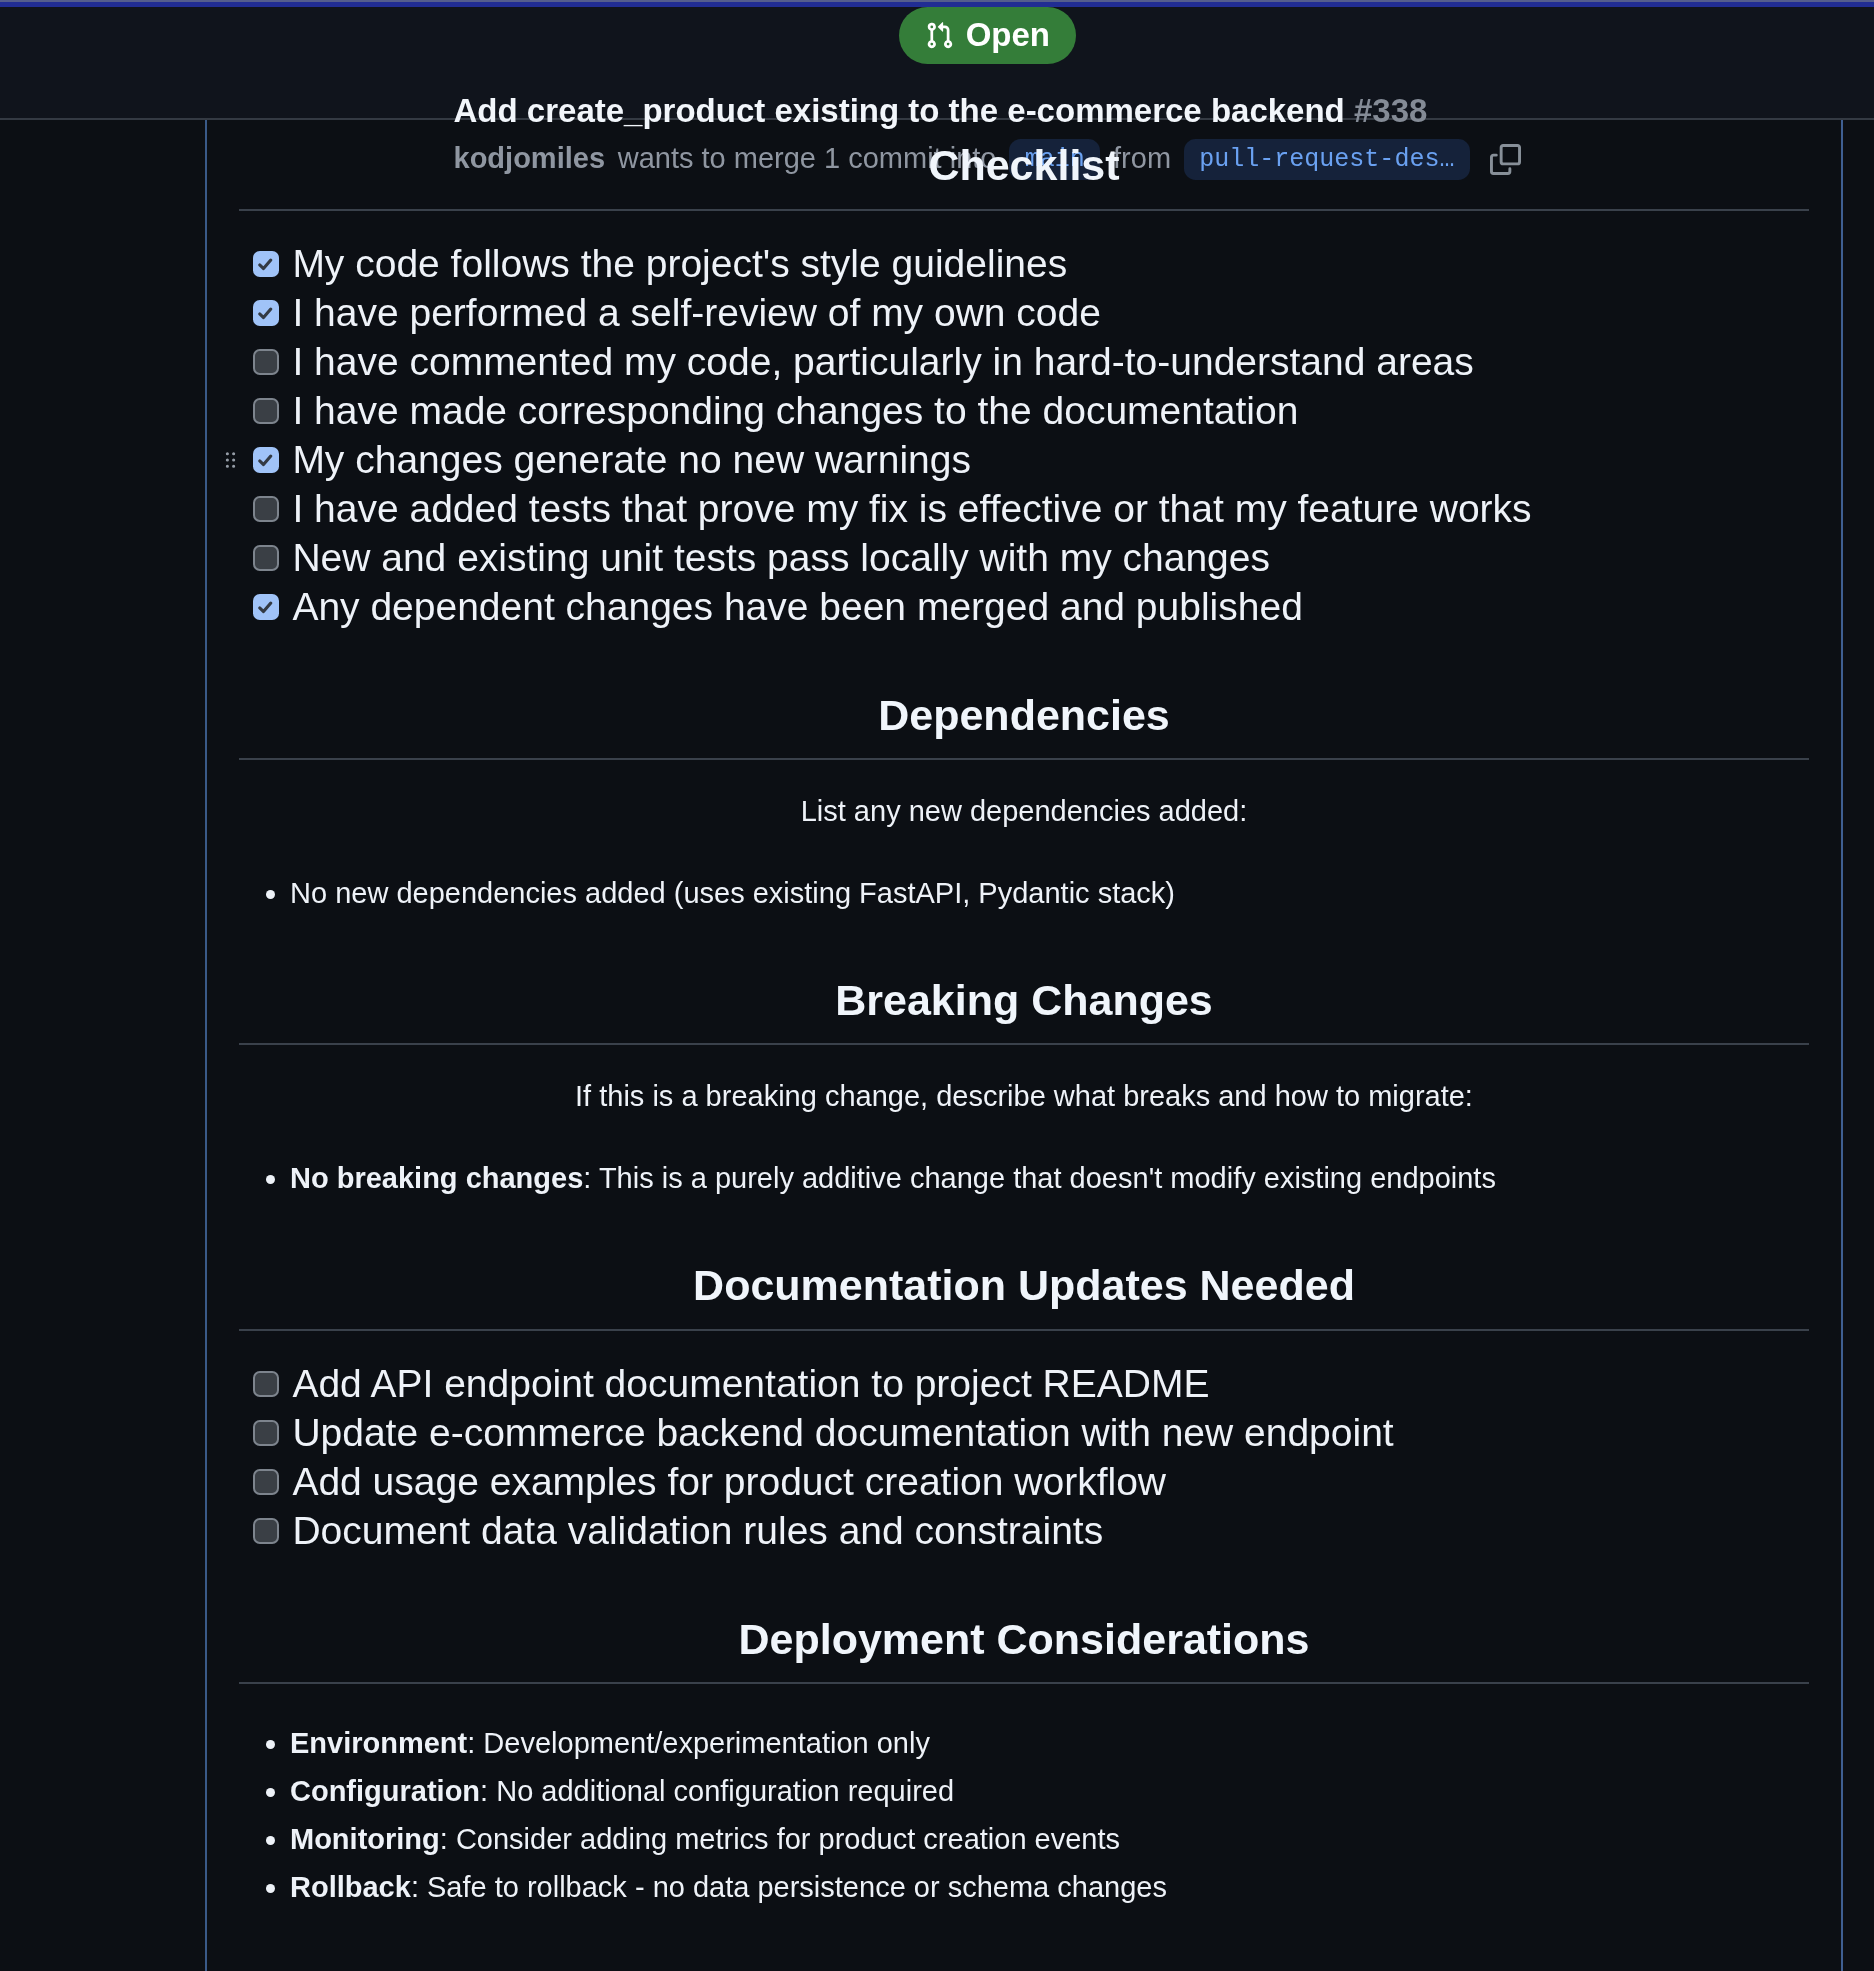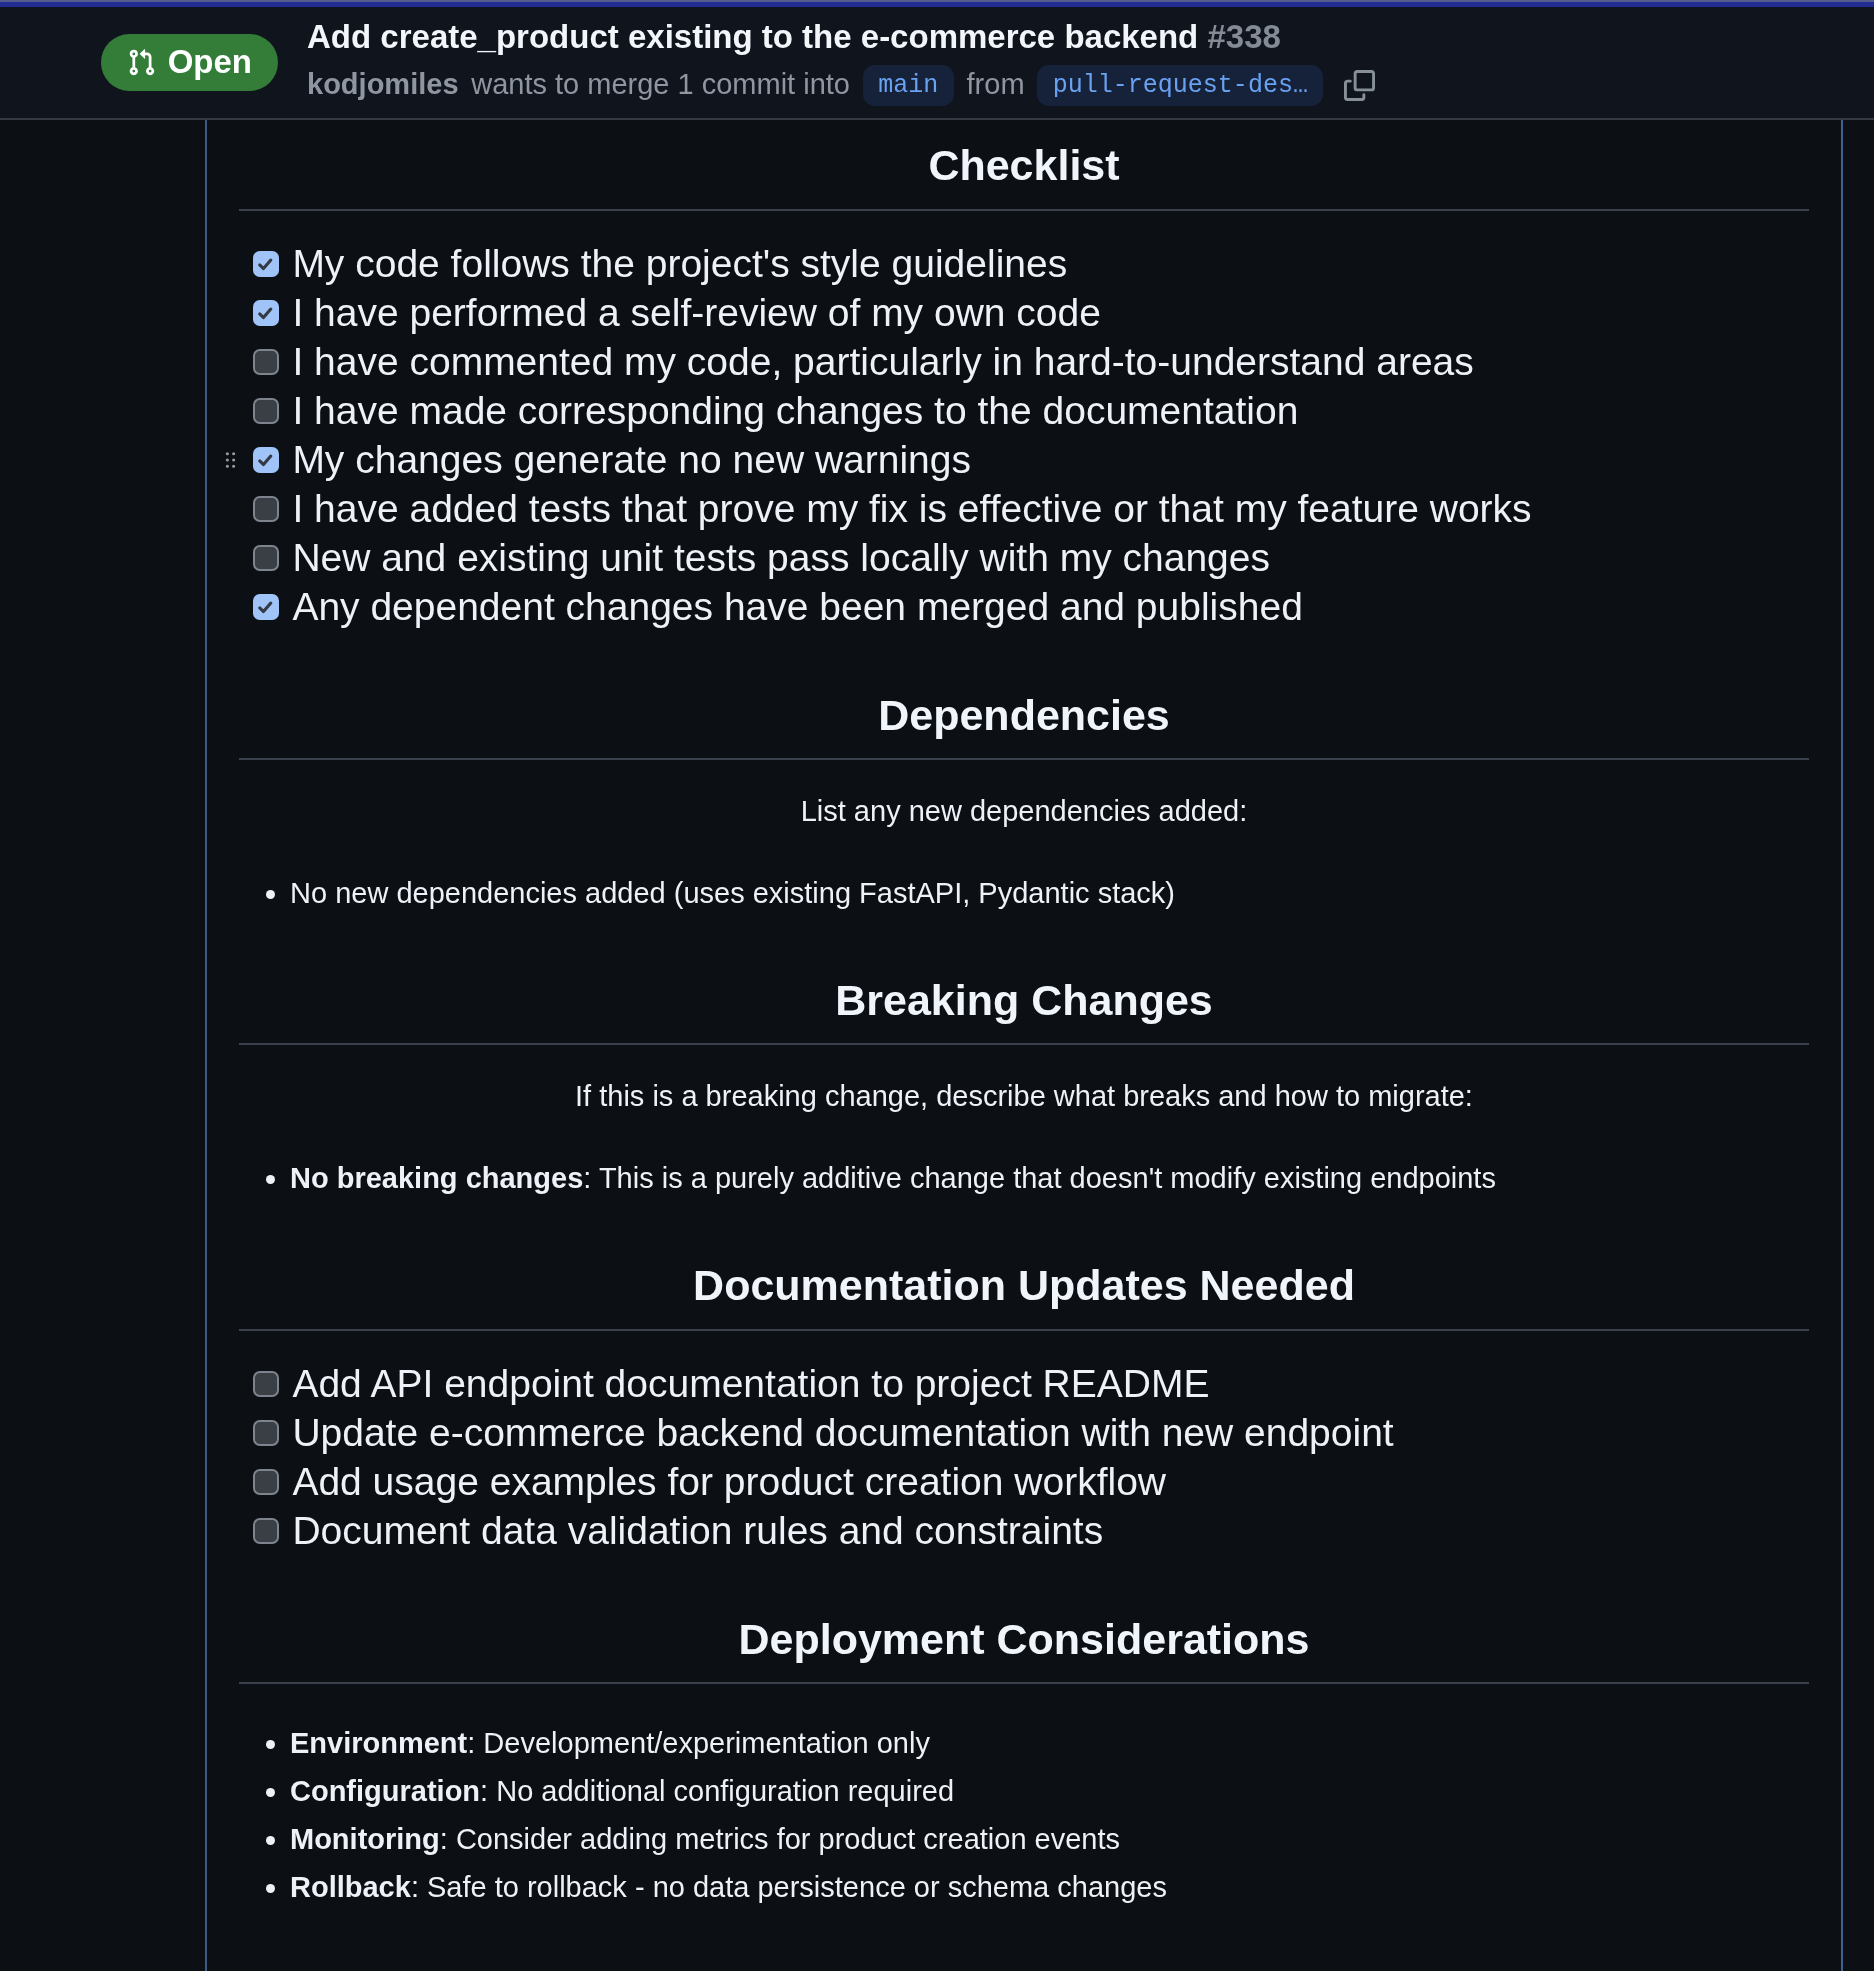--- a/index.html
+++ b/index.html
@@ -8,21 +8,21 @@
     width:1874px; height:1972px; overflow:hidden; position:relative;
     font-family:"Liberation Sans","DejaVu Sans",sans-serif;
     color:#eef2f8; -webkit-font-smoothing:antialiased;
   }
   
   .top-accent { height:6.8px; width:100%; background:#212d93; border-top:2px solid #555e8c; }
 
   
   .pr-header {
     height:113px; background:#10141c; border-bottom:2px solid #343a43;
-    display:flex; align-items:center; gap:29px; padding-left:101px;
+    display:flex; align-items:center; gap:29px; padding-left:101px;flex-direction:column;
   }
   .status-pill {
     display:flex; align-items:center; gap:11.7px; flex-shrink:0;
     height:57px; padding:0 26px; border-radius:29px; background:#347d39;
     color:#ffffff; font-size:33px; font-weight:700;
   }
   .status-pill svg { width:29px; height:29px; display:block; fill:#ffffff; }
   .pr-titles { display:flex; flex-direction:column; gap:9.8px; min-width:0; }
   .pr-title-line { font-size:33px; font-weight:700; color:#f2f6fb; line-height:1.1; }
   .pr-number { font-weight:700; color:#848b96; }

